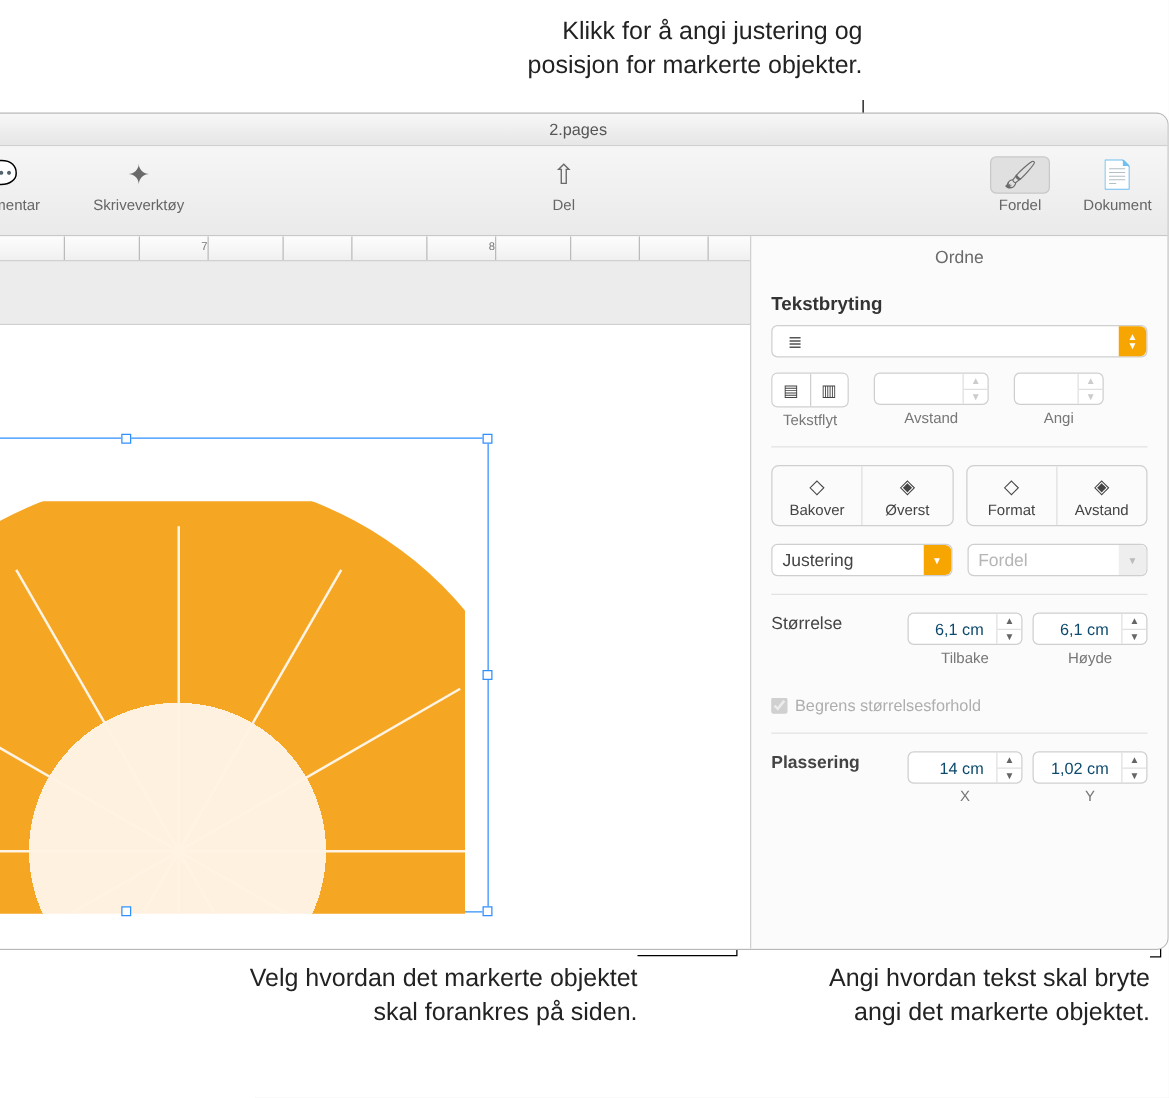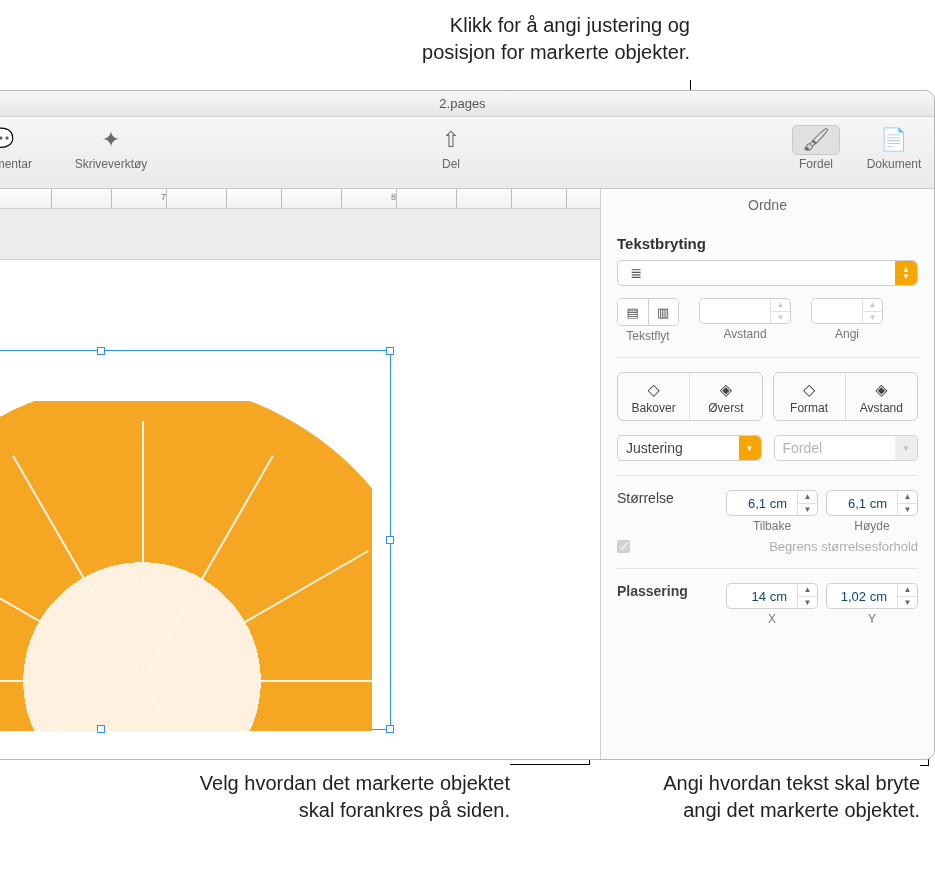--- a/index.html
+++ b/index.html
@@ -206,21 +206,21 @@
   .numbox.disabled input{color:#bbb;}
   .numbox.disabled .step span{color:#ccc;}
 
   .layer-group { display:flex; gap:10px; }
   .layer-pair { display:flex; border:1px solid #cfcfcf; border-radius:6px; overflow:hidden; flex:1;}
   .layer-btn { flex:1; text-align:center; padding:6px 0 0; font-size:12px; color:#444;}
   .layer-btn + .layer-btn { border-left:1px solid #e0e0e0; }
   .layer-btn .ic { font-size:16px; height:20px; display:flex;align-items:center;justify-content:center;}
   .layer-btn .tx { font-size:12px; padding:2px 0 5px;}
 
-  .chk { display:flex; align-items:center; gap:6px; font-size:13px; color:#aeaeae; margin-top:6px; justify-content:space-between;}
+  .chk { display:flex; align-items:center; gap:6px; font-size:13px; color:#aeaeae; margin-top:24px; justify-content:flex-start;}
   .chk input { accent-color:#999; }
 
   .col { display:flex; flex-direction:column; align-items:center; }
 </style>
 </head>
 <body>
 
 <div class="callout top">Klikk for å angi justering og posisjon for markerte objekter.</div>
 <div class="callout bl">Velg hvordan det markerte objektet skal forankres på siden.</div>
 <div class="callout br">Angi hvordan tekst skal bryte angi det markerte objektet.</div>

